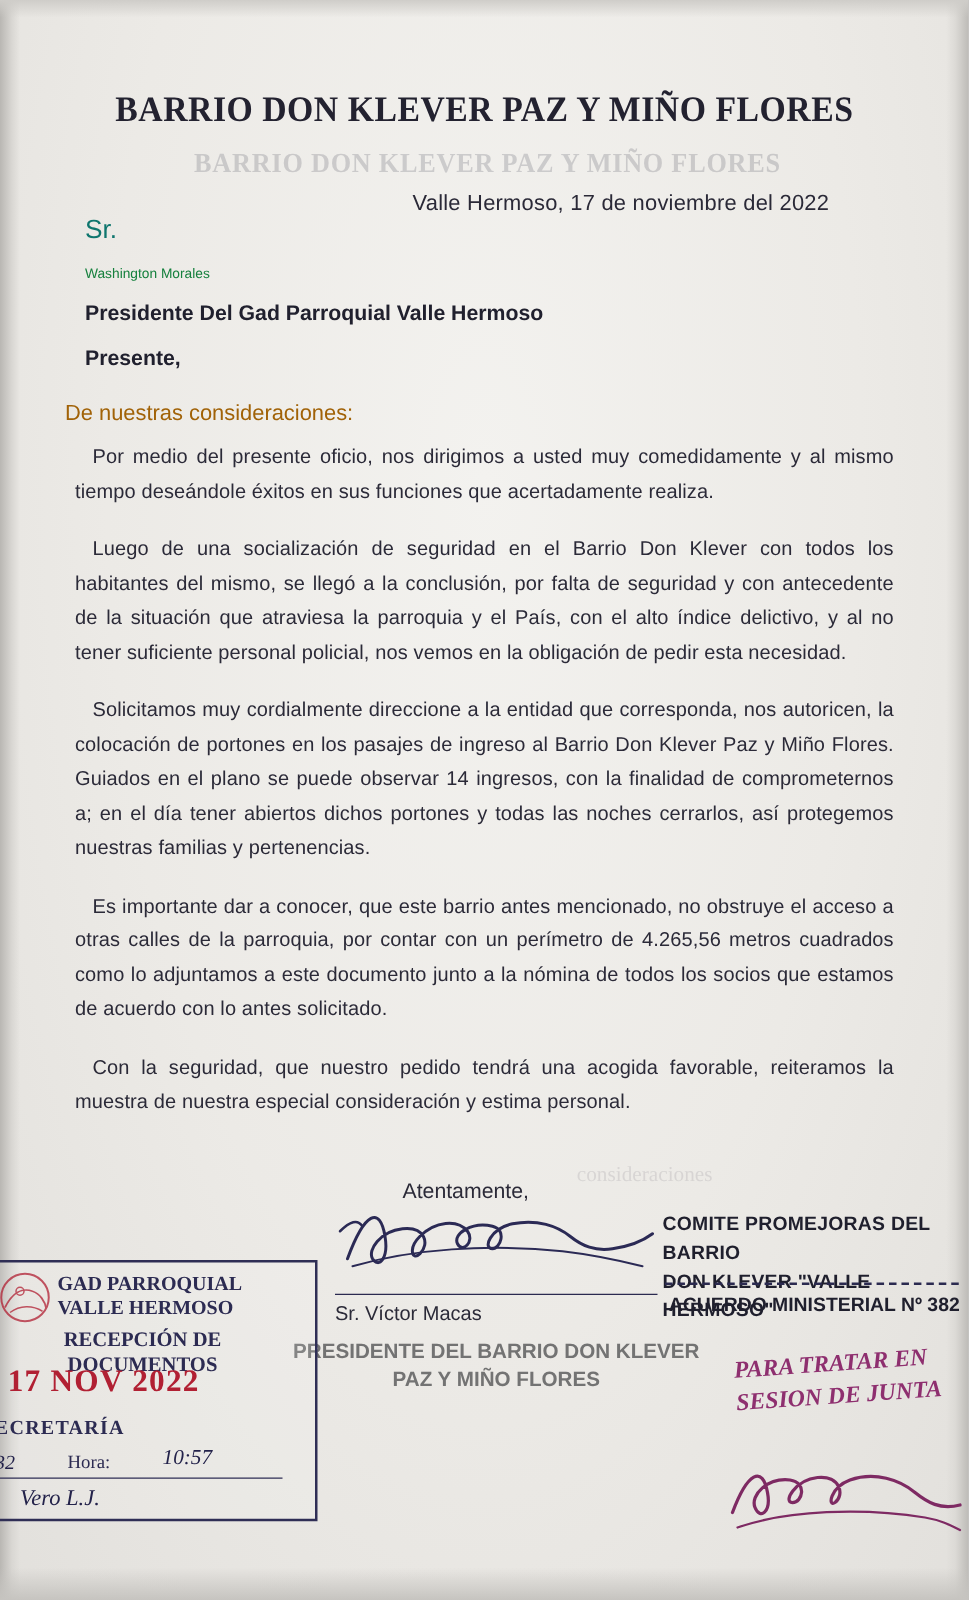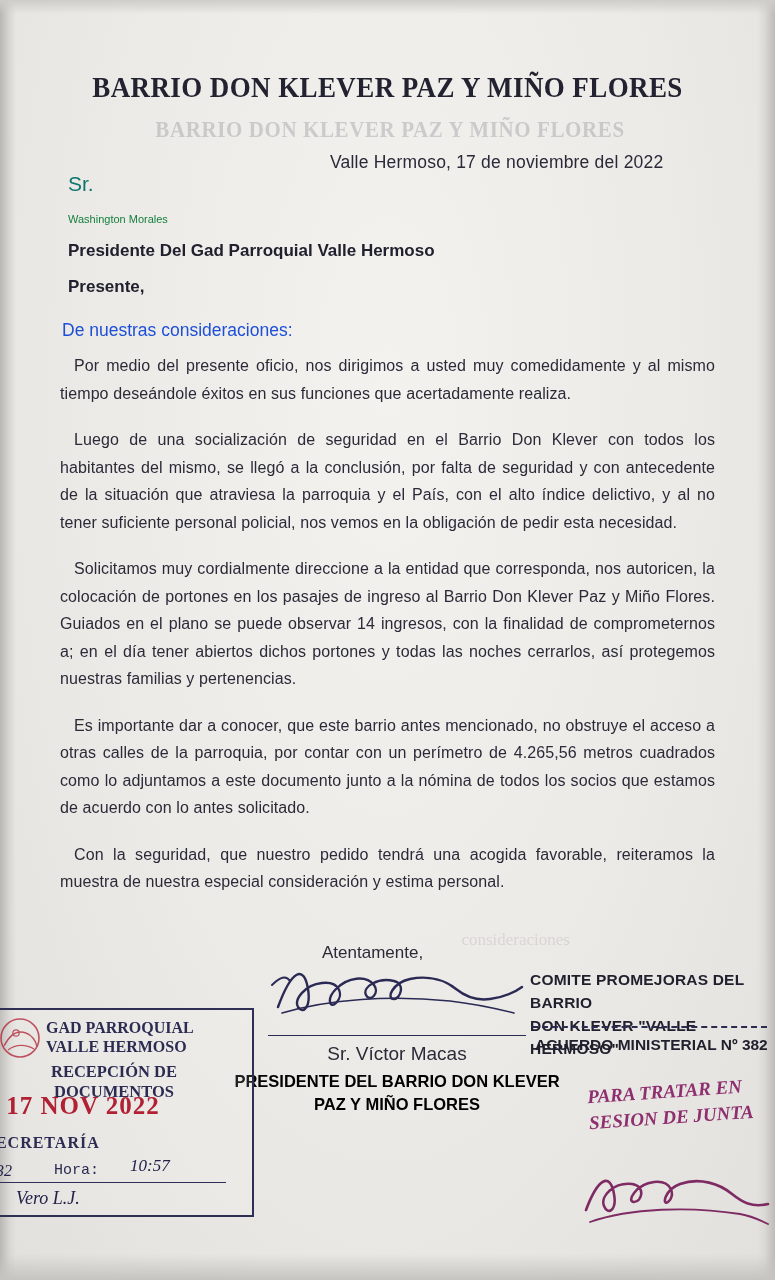--- a/index.html
+++ b/index.html
@@ -121,23 +121,23 @@
   }
   .presente {
     position: absolute;
     left: 68px; top: 277px;
     font-size: 17px;
     font-weight: bold;
     color: #20202e;
   }
   .salutation {
     position: absolute;
-    left: 62px; top: 320px;
+    left: 52px; top: 320px;
     font-size: 17.5px;
-    color: #1d4ed8;
+    color: #a16207;
   }
 
   .body {
     position: absolute;
     left: 60px; top: 352px;
     width: 655px;
   }
   .para {
     font-size: 16px;
     line-height: 27.5px;
@@ -164,33 +164,33 @@
   .sig-line {
     position: absolute;
     left: 268px; top: 1035px;
     width: 258px;
     border-top: 1.6px solid #2b2a50;
   }
   .signer-name {
     position: absolute;
     left: 268px; top: 1043px;
     width: 258px;
-    text-align: center;
-    font-size: 19px;
+    text-align: left;
+    font-size: 16px;
     color: #2b2a38;
   }
   .signer-role {
     position: absolute;
     left: 220px; top: 1070px;
     width: 354px;
     text-align: center;
     font-size: 16.5px;
     font-weight: bold;
     line-height: 23px;
-    color: #000000;
+    color: #737373;
   }
 
   .comite {
     position: absolute;
     left: 530px; top: 968px;
     width: 245px;
     font-size: 15.5px;
     font-weight: bold;
     line-height: 23px;
     color: #1f1f2d;
@@ -277,21 +277,21 @@
     position: absolute;
     left: 6px; top: 152px;
     font-size: 16px;
     color: #23224a;
   }
   .stamp-hora-label {
     position: absolute;
     left: 64px; top: 152px;
     font-size: 15px;
     color: #2c2b52;
-    font-family: Liberation Mono, monospace;
+    font-family: Liberation Serif, serif;
   }
   .stamp-hora-val {
     position: absolute;
     left: 140px; top: 146px;
     font-size: 17px;
   }
   .stamp-recibido {
     position: absolute;
     left: 26px; top: 178px;
     font-size: 18px;

